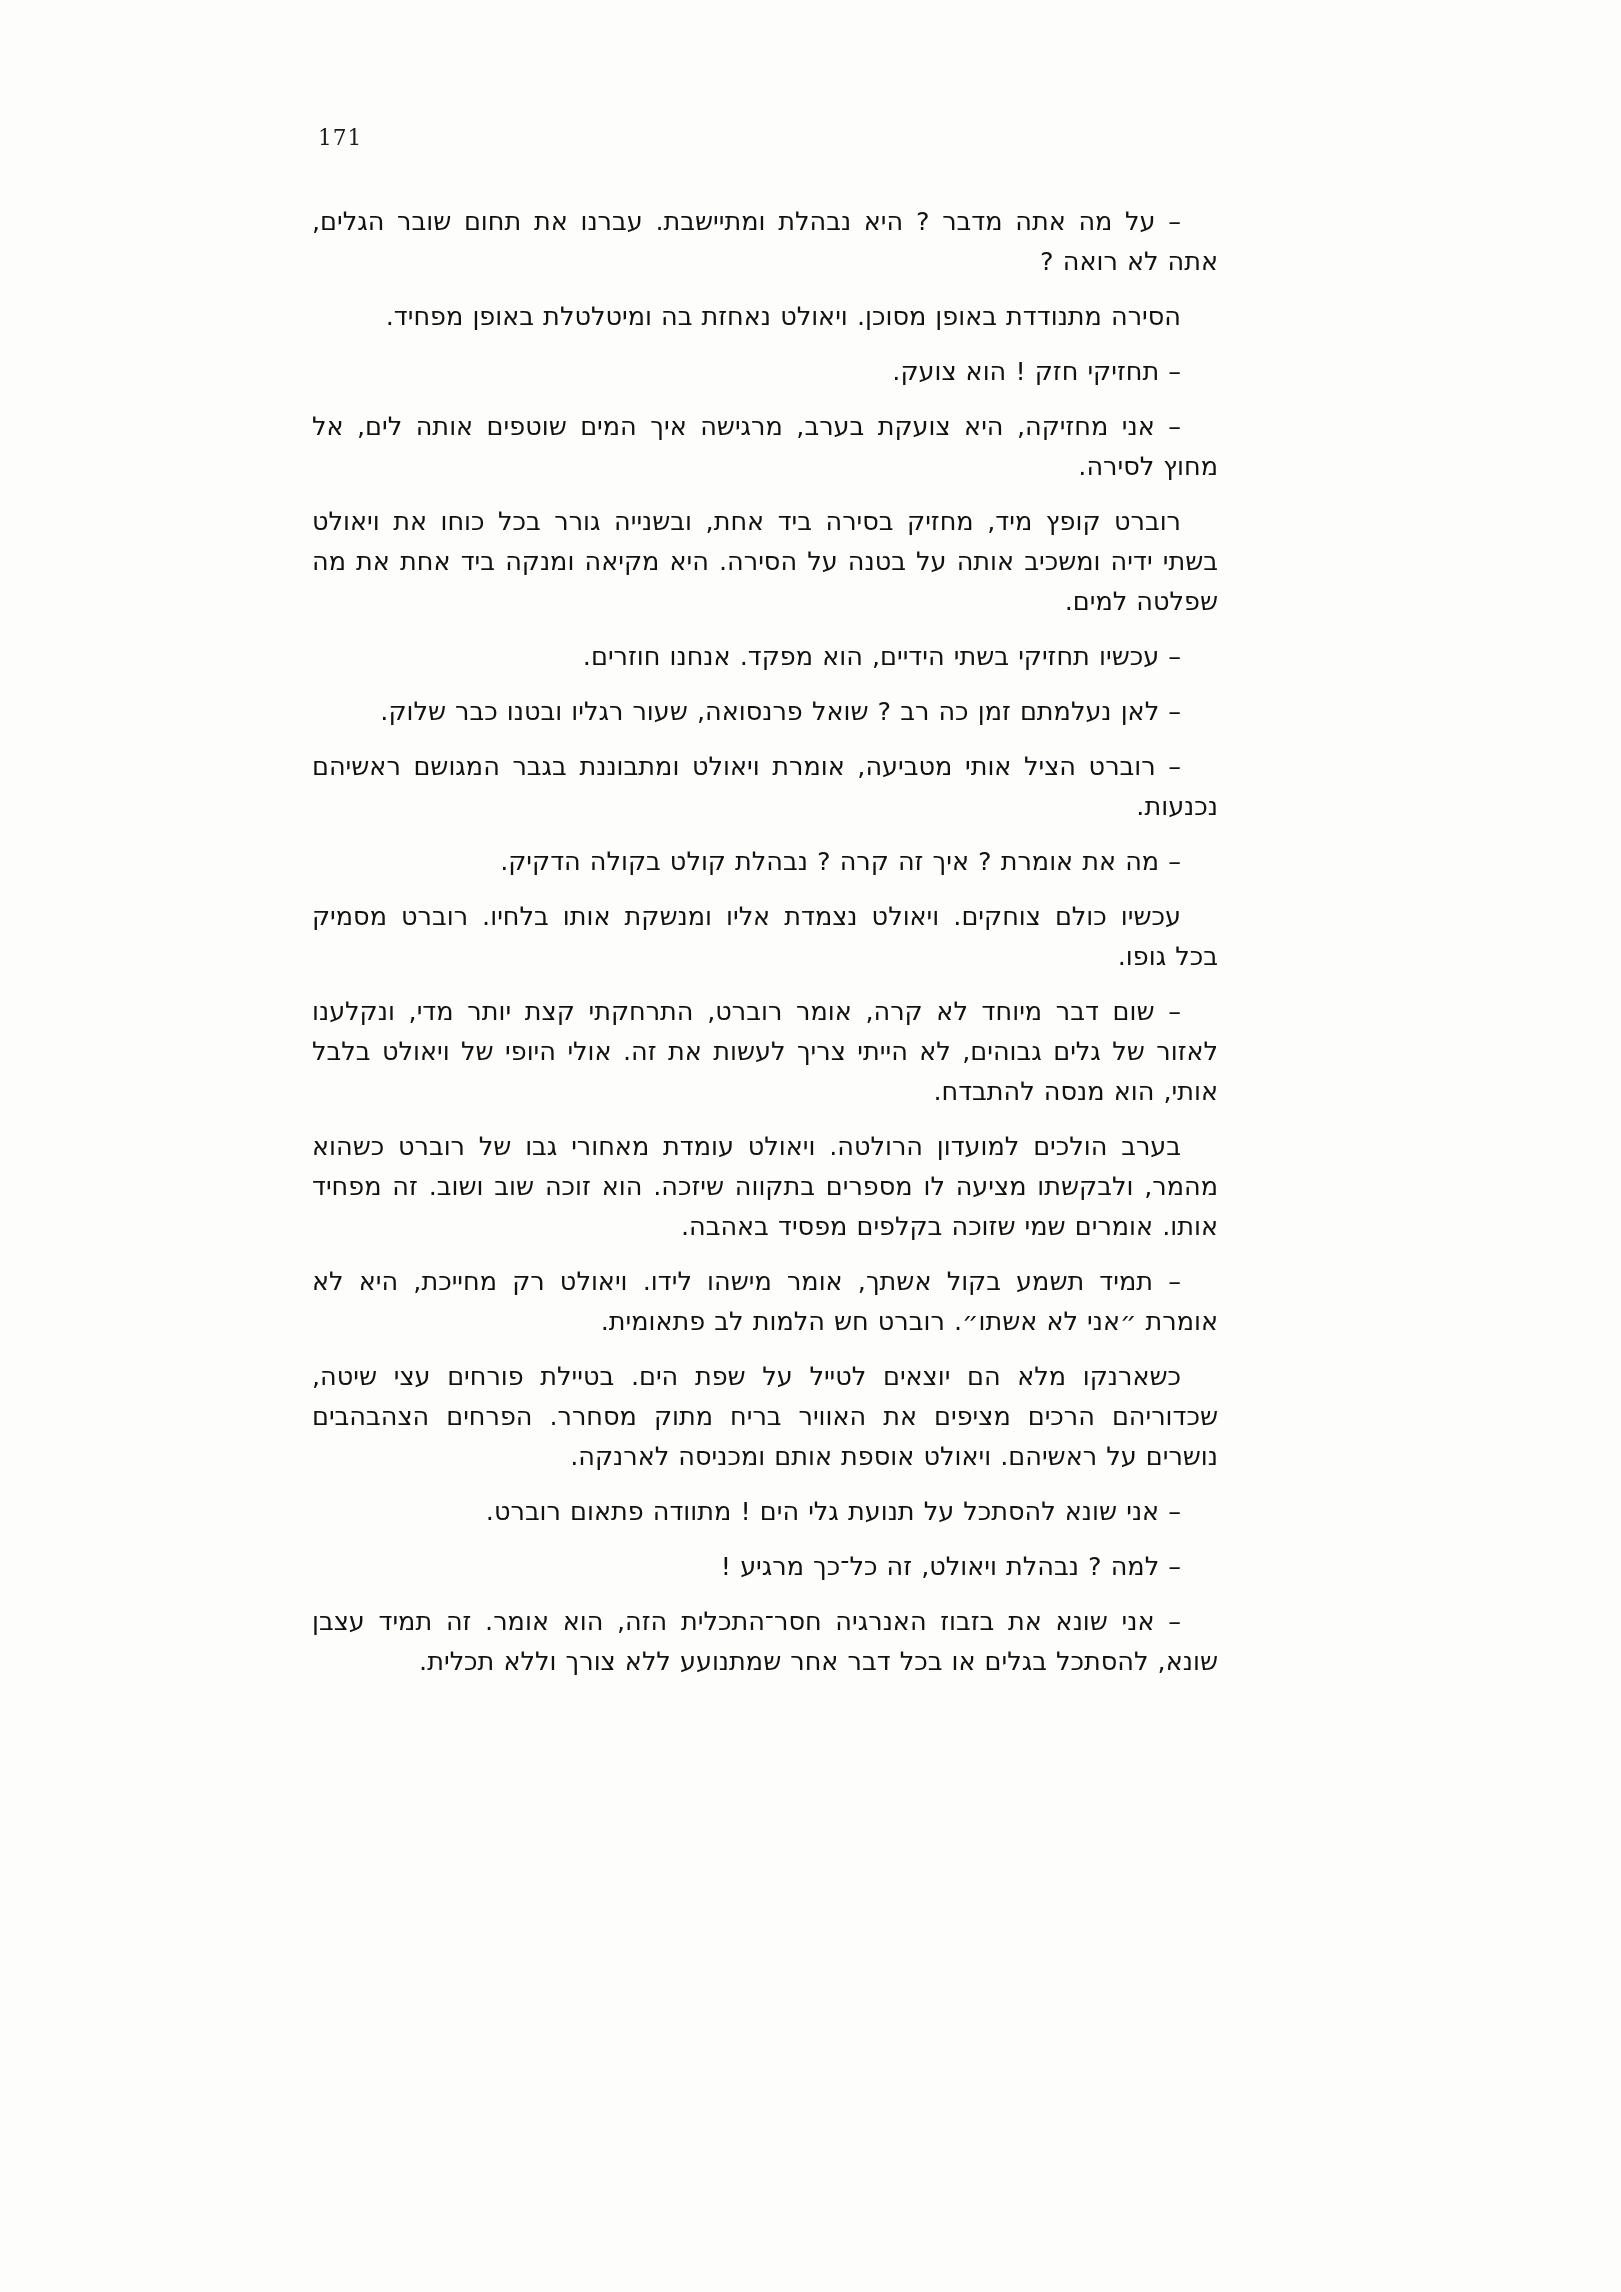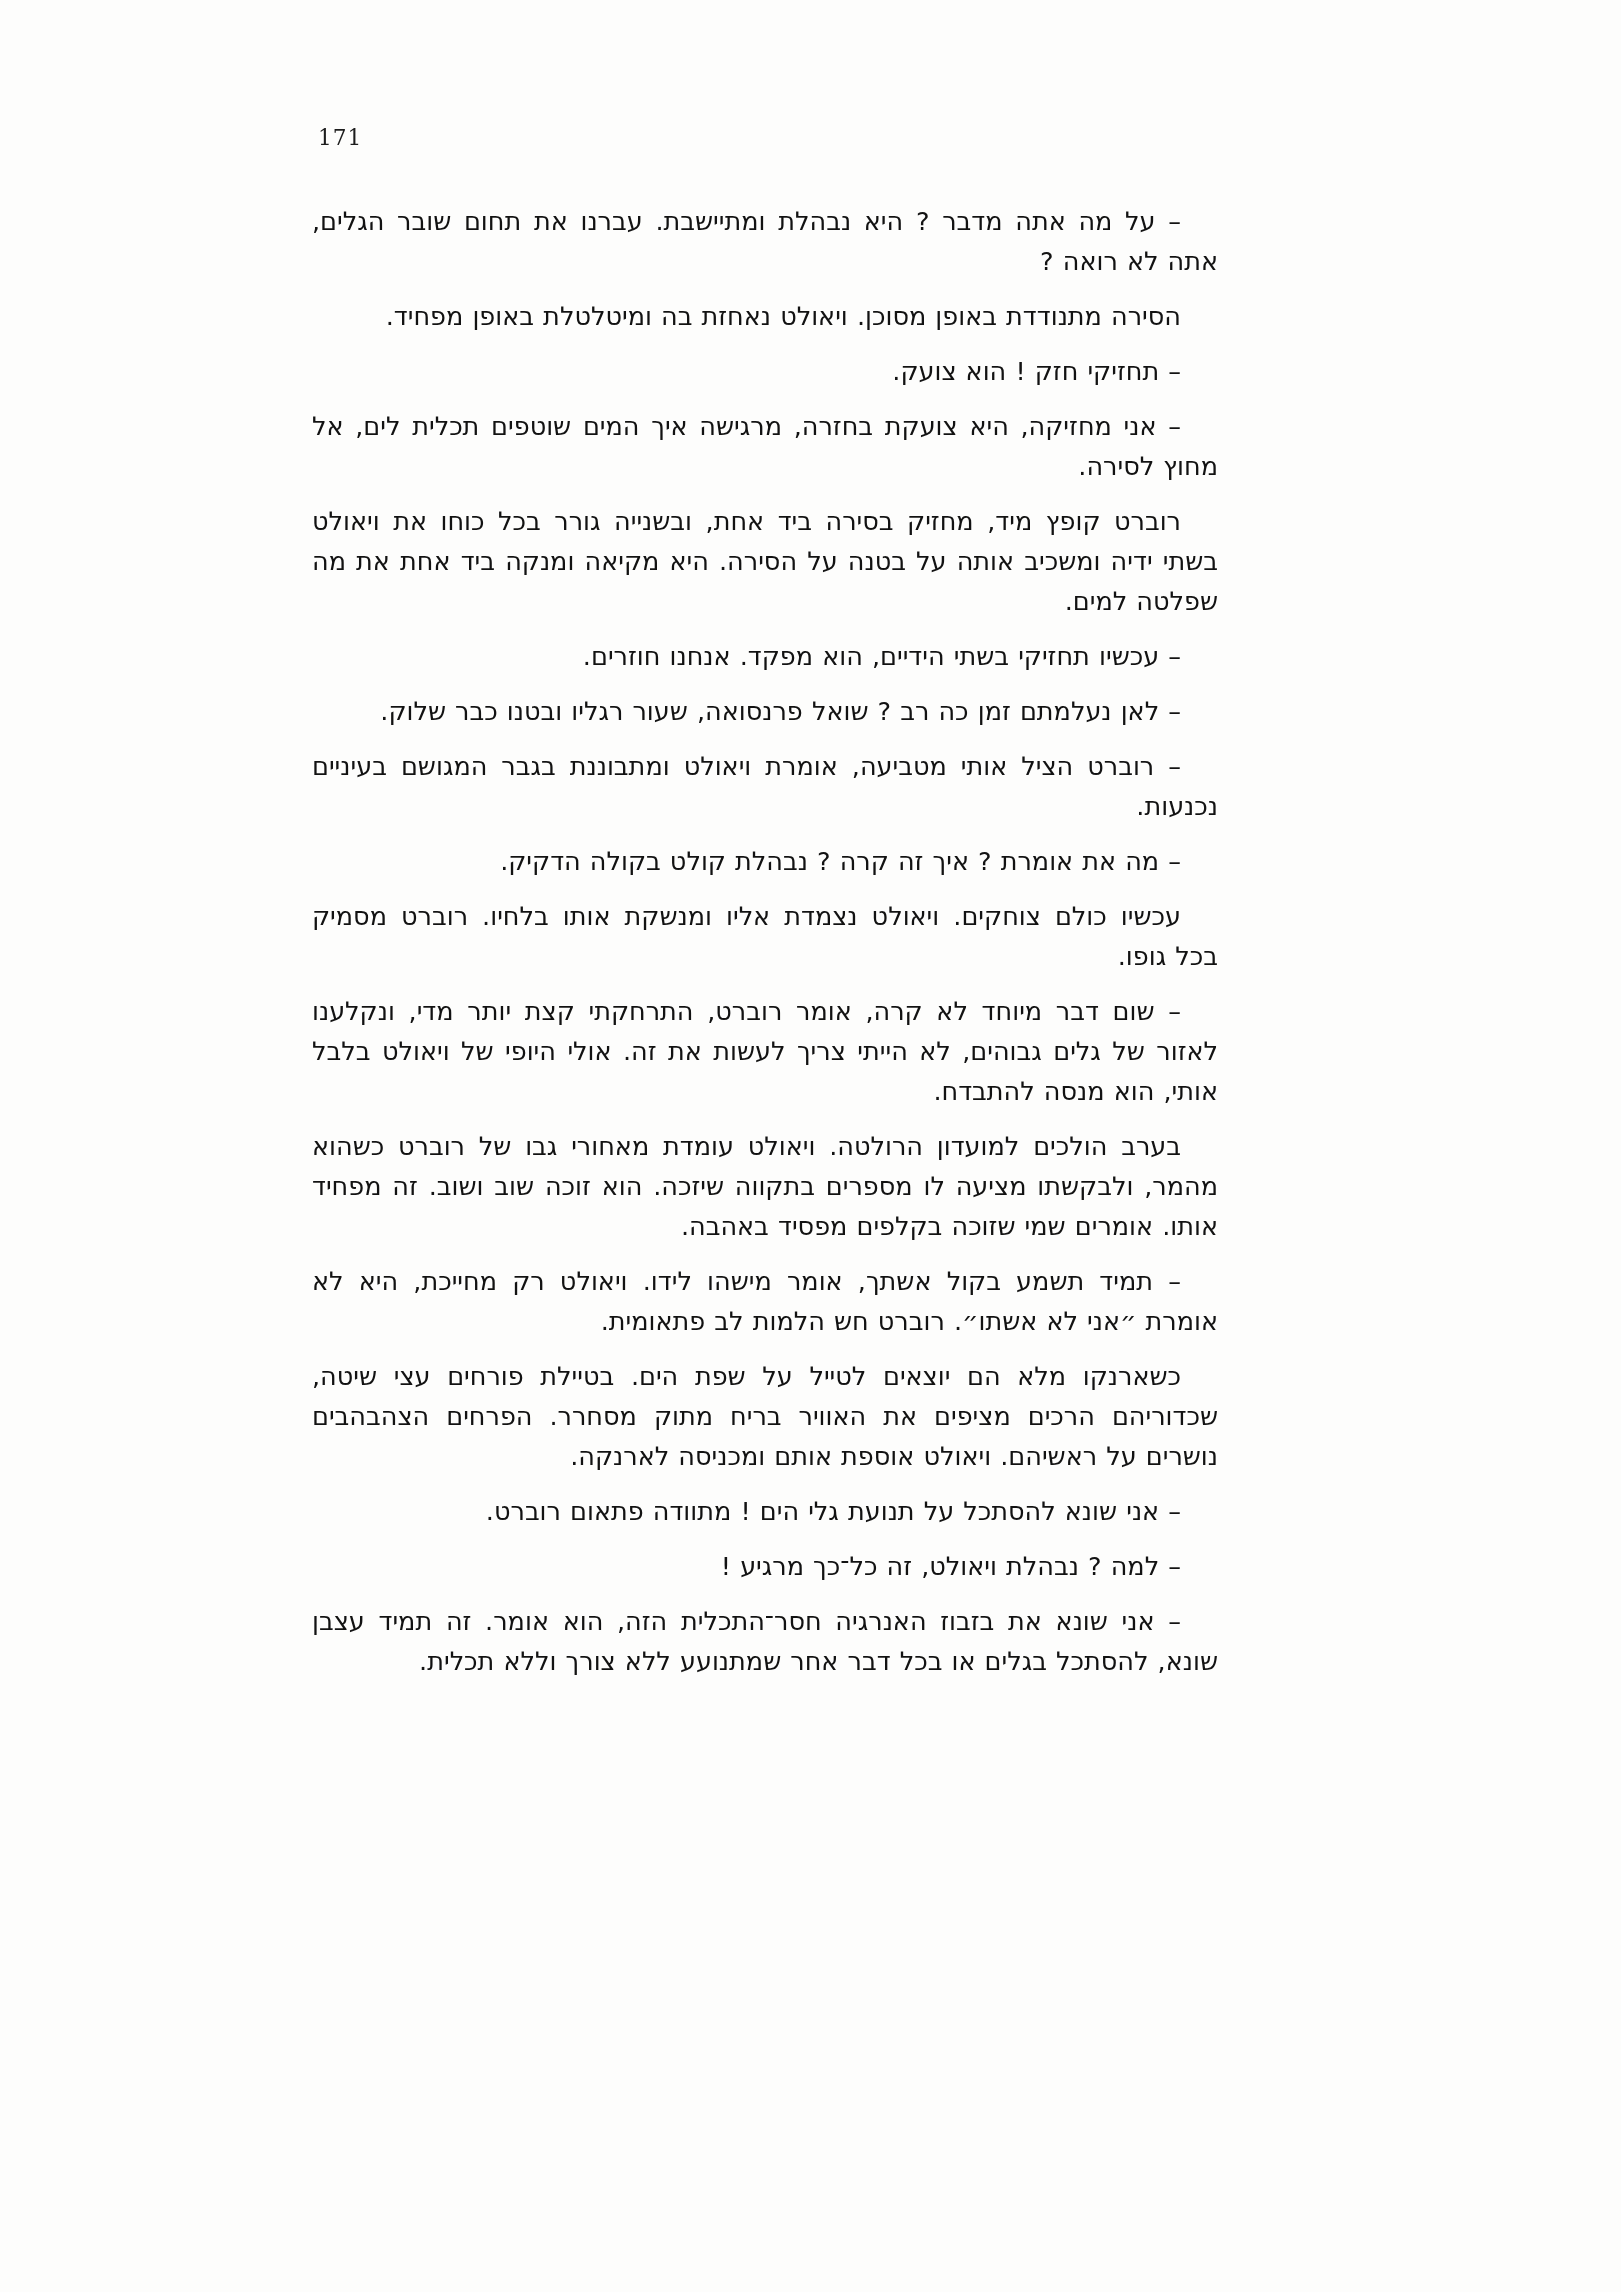--- a/index.html
+++ b/index.html
@@ -33,25 +33,25 @@
 </style>
 </head>
 <body>
 
 <div class="sheet">
   <div class="page-number">171</div>
   <div class="text-column">
       <p class="para">– על מה אתה מדבר&nbsp;? היא נבהלת ומתיישבת. עברנו את תחום שובר הגלים, אתה לא רואה&nbsp;?</p>
       <p class="para">הסירה מתנודדת באופן מסוכן. ויאולט נאחזת בה ומיטלטלת באופן מפחיד.</p>
       <p class="para">– תחזיקי חזק&nbsp;! הוא צועק.</p>
-      <p class="para">– אני מחזיקה, היא צועקת בחזרה, מרגישה איך המים שוטפים תכלית לים, אל מחוץ לסירה.</p>
+      <p class="para">– אני מחזיקה, היא צועקת בערב, מרגישה איך המים שוטפים אותה לים, אל מחוץ לסירה.</p>
       <p class="para">רוברט קופץ מיד, מחזיק בסירה ביד אחת, ובשנייה גורר בכל כוחו את ויאולט בשתי ידיה ומשכיב אותה על בטנה על הסירה. היא מקיאה ומנקה ביד אחת את מה שפלטה למים.</p>
       <p class="para">– עכשיו תחזיקי בשתי הידיים, הוא מפקד. אנחנו חוזרים.</p>
       <p class="para">– לאן נעלמתם זמן כה רב&nbsp;? שואל פרנסואה, שעור רגליו ובטנו כבר שלוק.</p>
-      <p class="para">– רוברט הציל אותי מטביעה, אומרת ויאולט ומתבוננת בגבר המגושם בעיניים נכנעות.</p>
+      <p class="para">– רוברט הציל אותי מטביעה, אומרת ויאולט ומתבוננת בגבר המגושם ראשיהם נכנעות.</p>
       <p class="para">– מה את אומרת&nbsp;? איך זה קרה&nbsp;? נבהלת קולט בקולה הדקיק.</p>
       <p class="para">עכשיו כולם צוחקים. ויאולט נצמדת אליו ומנשקת אותו בלחיו. רוברט מסמיק בכל גופו.</p>
       <p class="para">– שום דבר מיוחד לא קרה, אומר רוברט, התרחקתי קצת יותר מדי, ונקלענו לאזור של גלים גבוהים, לא הייתי צריך לעשות את זה. אולי היופי של ויאולט בלבל אותי, הוא מנסה להתבדח.</p>
       <p class="para">בערב הולכים למועדון הרולטה. ויאולט עומדת מאחורי גבו של רוברט כשהוא מהמר, ולבקשתו מציעה לו מספרים בתקווה שיזכה. הוא זוכה שוב ושוב. זה מפחיד אותו. אומרים שמי שזוכה בקלפים מפסיד באהבה.</p>
       <p class="para">– תמיד תשמע בקול אשתך, אומר מישהו לידו. ויאולט רק מחייכת, היא לא אומרת ״אני לא אשתו״. רוברט חש הלמות לב פתאומית.</p>
       <p class="para">כשארנקו מלא הם יוצאים לטייל על שפת הים. בטיילת פורחים עצי שיטה, שכדוריהם הרכים מציפים את האוויר בריח מתוק מסחרר. הפרחים הצהבהבים נושרים על ראשיהם. ויאולט אוספת אותם ומכניסה לארנקה.</p>
       <p class="para">– אני שונא להסתכל על תנועת גלי הים&nbsp;! מתוודה פתאום רוברט.</p>
       <p class="para">– למה&nbsp;? נבהלת ויאולט, זה כל־כך מרגיע&nbsp;!</p>
       <p class="para">– אני שונא את בזבוז האנרגיה חסר־התכלית הזה, הוא אומר. זה תמיד עצבן שונא, להסתכל בגלים או בכל דבר אחר שמתנועע ללא צורך וללא תכלית.</p>
     </div>

